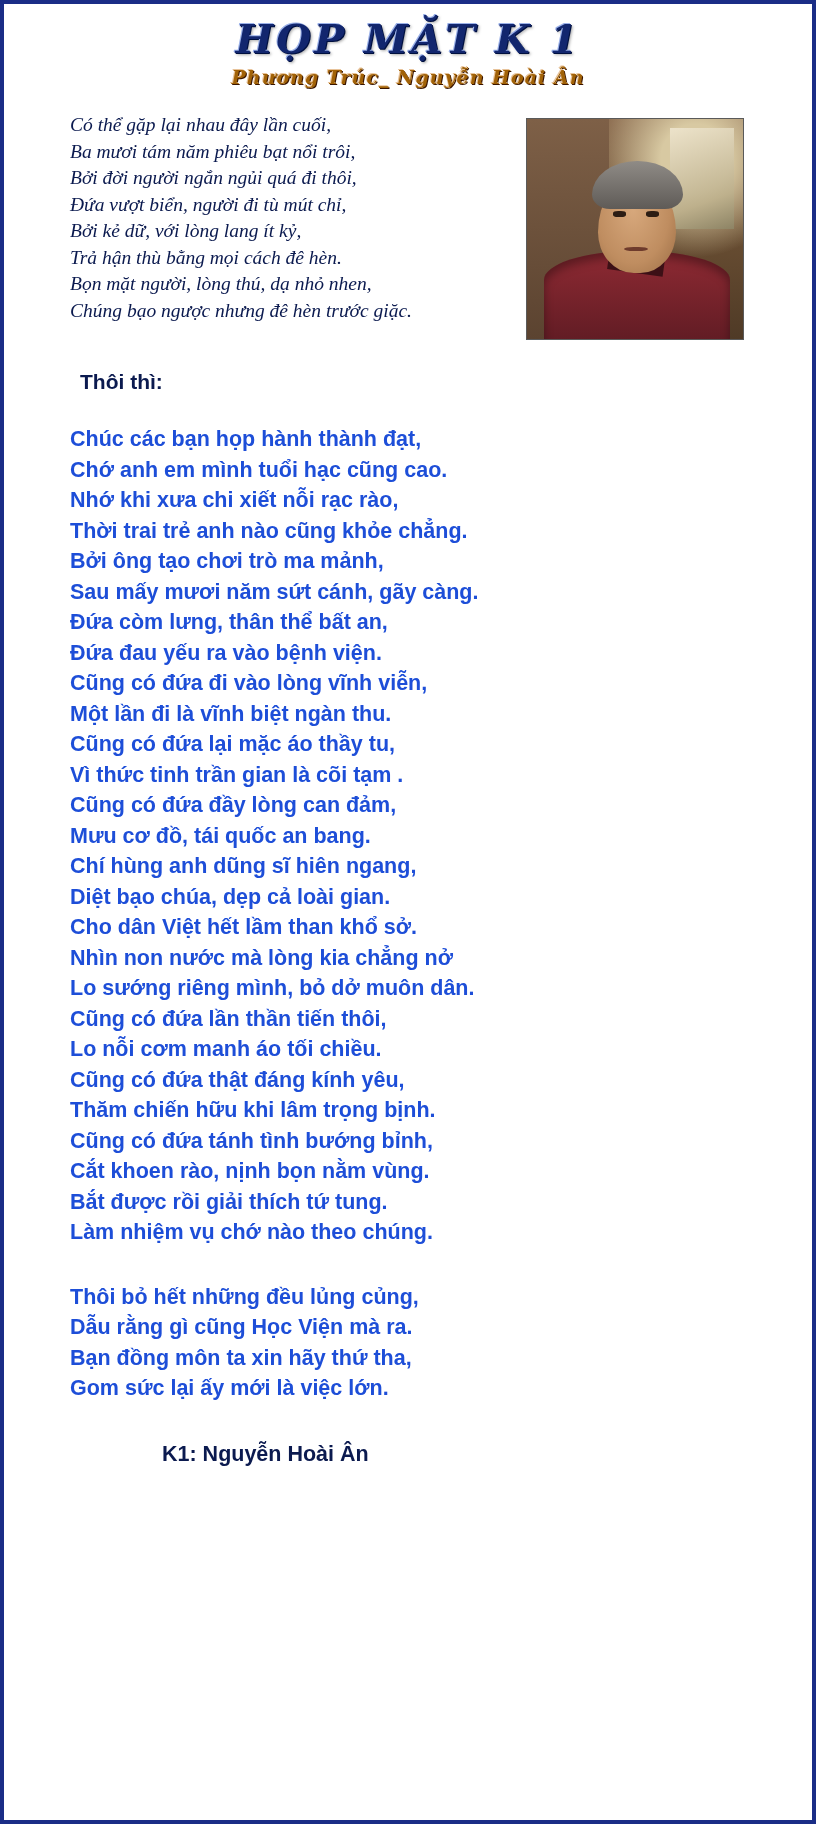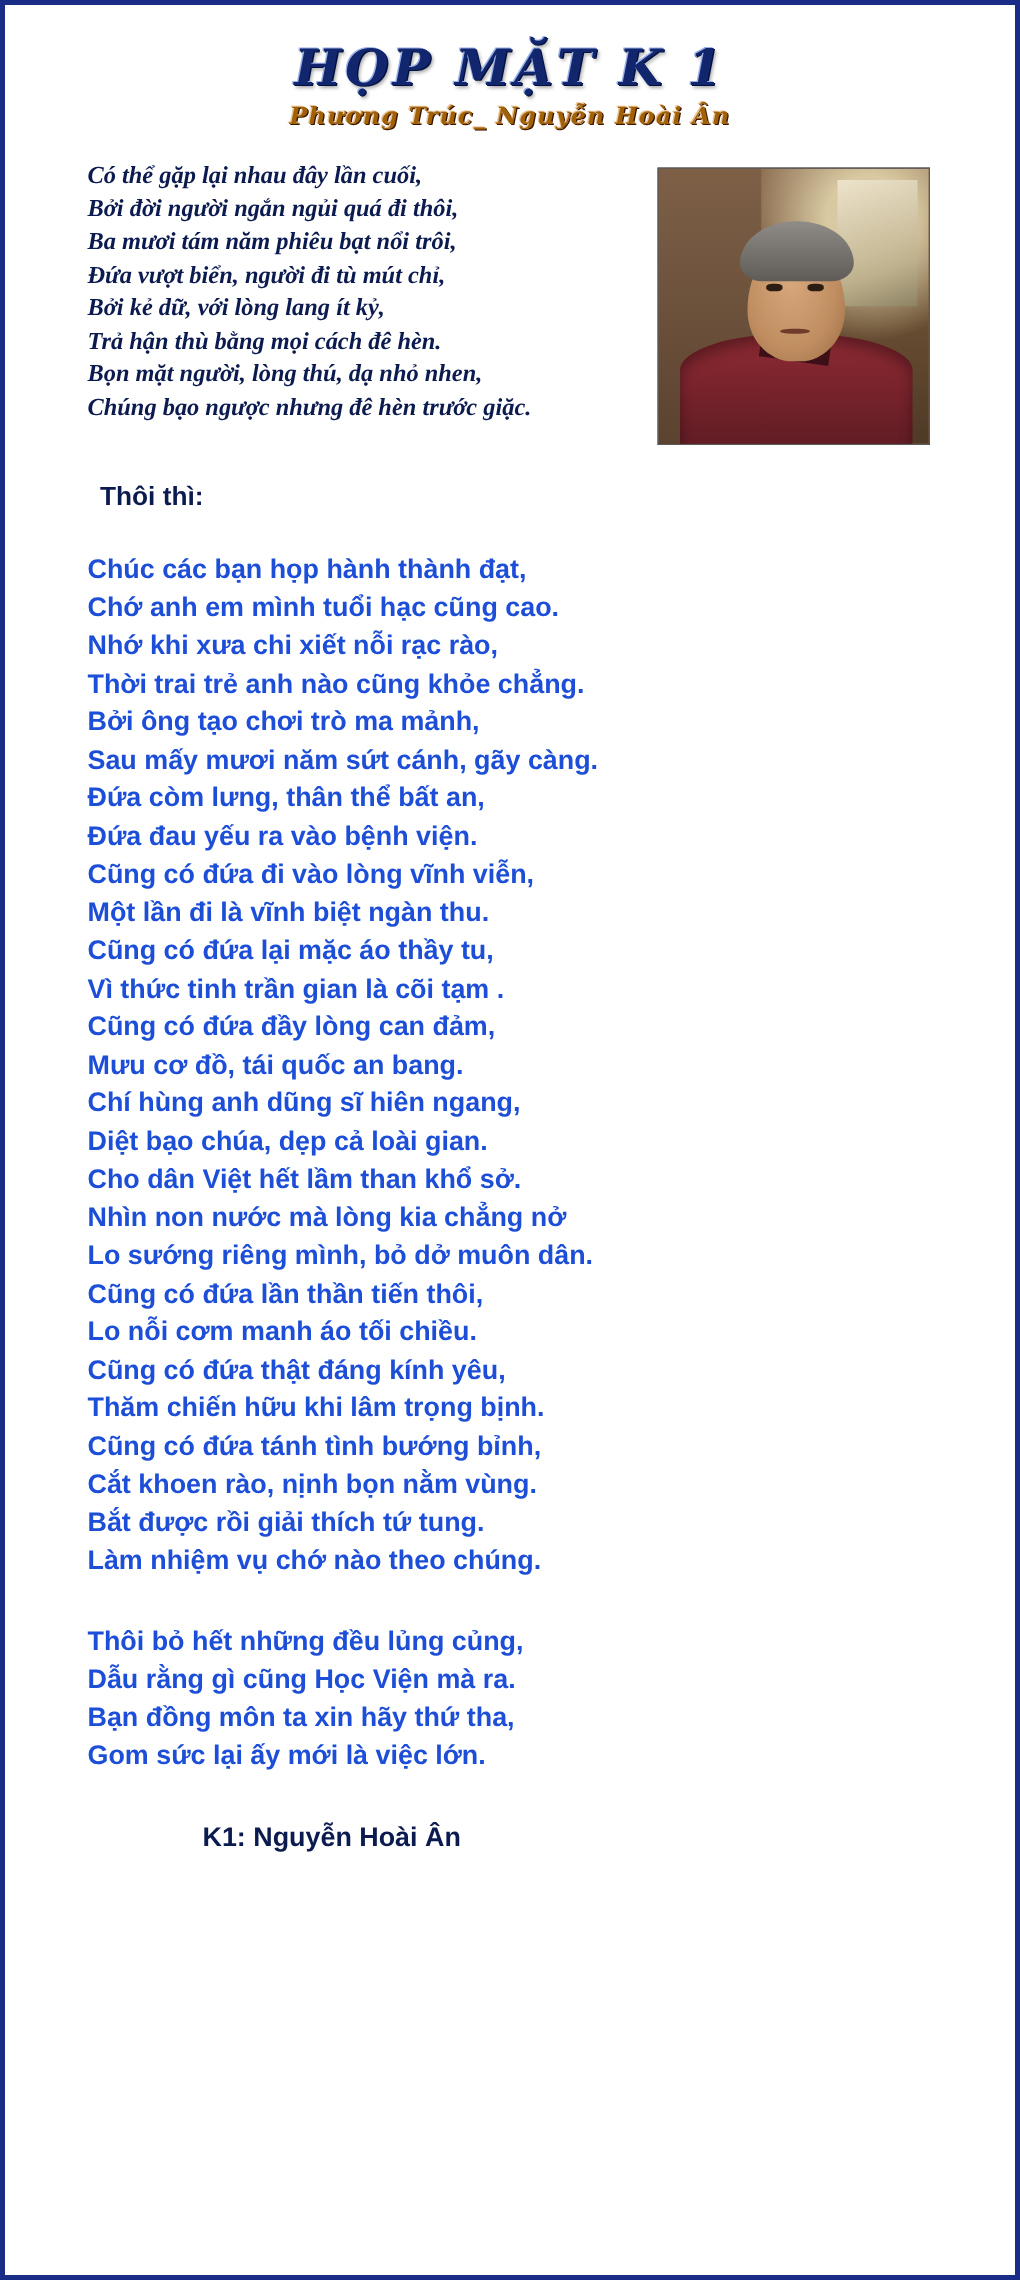--- a/index.html
+++ b/index.html
@@ -19,21 +19,21 @@
     height: 1824px;
     box-sizing: border-box;
     border: 4px solid #1a2d86;
     background: #ffffff;
   }
   .inner {
     position: relative;
     width: 100%;
     height: 100%;
     box-sizing: border-box;
-    padding: 20px 40px 20px 40px;
+    padding: 4px 40px 20px 40px;
   }
 
   
   .title-block {
     text-align: center;
     margin-top: 10px;
   }
   .main-title {
     font-family: "DejaVu Serif", serif;
     font-weight: bold;
@@ -72,21 +72,20 @@
     top: 0;
     width: 430px;
     font-family: "Liberation Serif", serif;
     font-style: italic;
     font-size: 19.5px;
     line-height: 26.5px;
     color: #0b1a4f;
   }
   .intro-text div {
     white-space: nowrap;
-    font-weight: bold;
   }
   .portrait {
     position: absolute;
     right: 28px;
     top: 6px;
     width: 216px;
     height: 220px;
     border: 1px solid #5a5a5a;
     overflow: hidden;
     background: #6f5a46;
@@ -194,22 +193,22 @@
   <div class="inner">
 
     <div class="title-block">
       <div class="main-title">HỌP MẶT K 1</div>
       <div class="sub-title">Phương Trúc_ Nguyễn Hoài Ân</div>
     </div>
 
     <div class="intro-row">
       <div class="intro-text">
         <div>Có thể gặp lại nhau đây lần cuối,</div>
+        <div>Ba mươi tám năm phiêu bạt nổi trôi,</div>
         <div>Bởi đời người ngắn ngủi quá đi thôi,</div>
-        <div>Ba mươi tám năm phiêu bạt nổi trôi,</div>
         <div>Đứa vượt biển, người đi tù mút chỉ,</div>
         <div>Bởi kẻ dữ, với lòng lang ít kỷ,</div>
         <div>Trả hận thù bằng mọi cách đê hèn.</div>
         <div>Bọn mặt người, lòng thú, dạ nhỏ nhen,</div>
         <div>Chúng bạo ngược nhưng đê hèn trước giặc.</div>
       </div>
 
       <div class="portrait">
         <div class="ph-bg"></div>
         <div class="ph-wall"></div>

